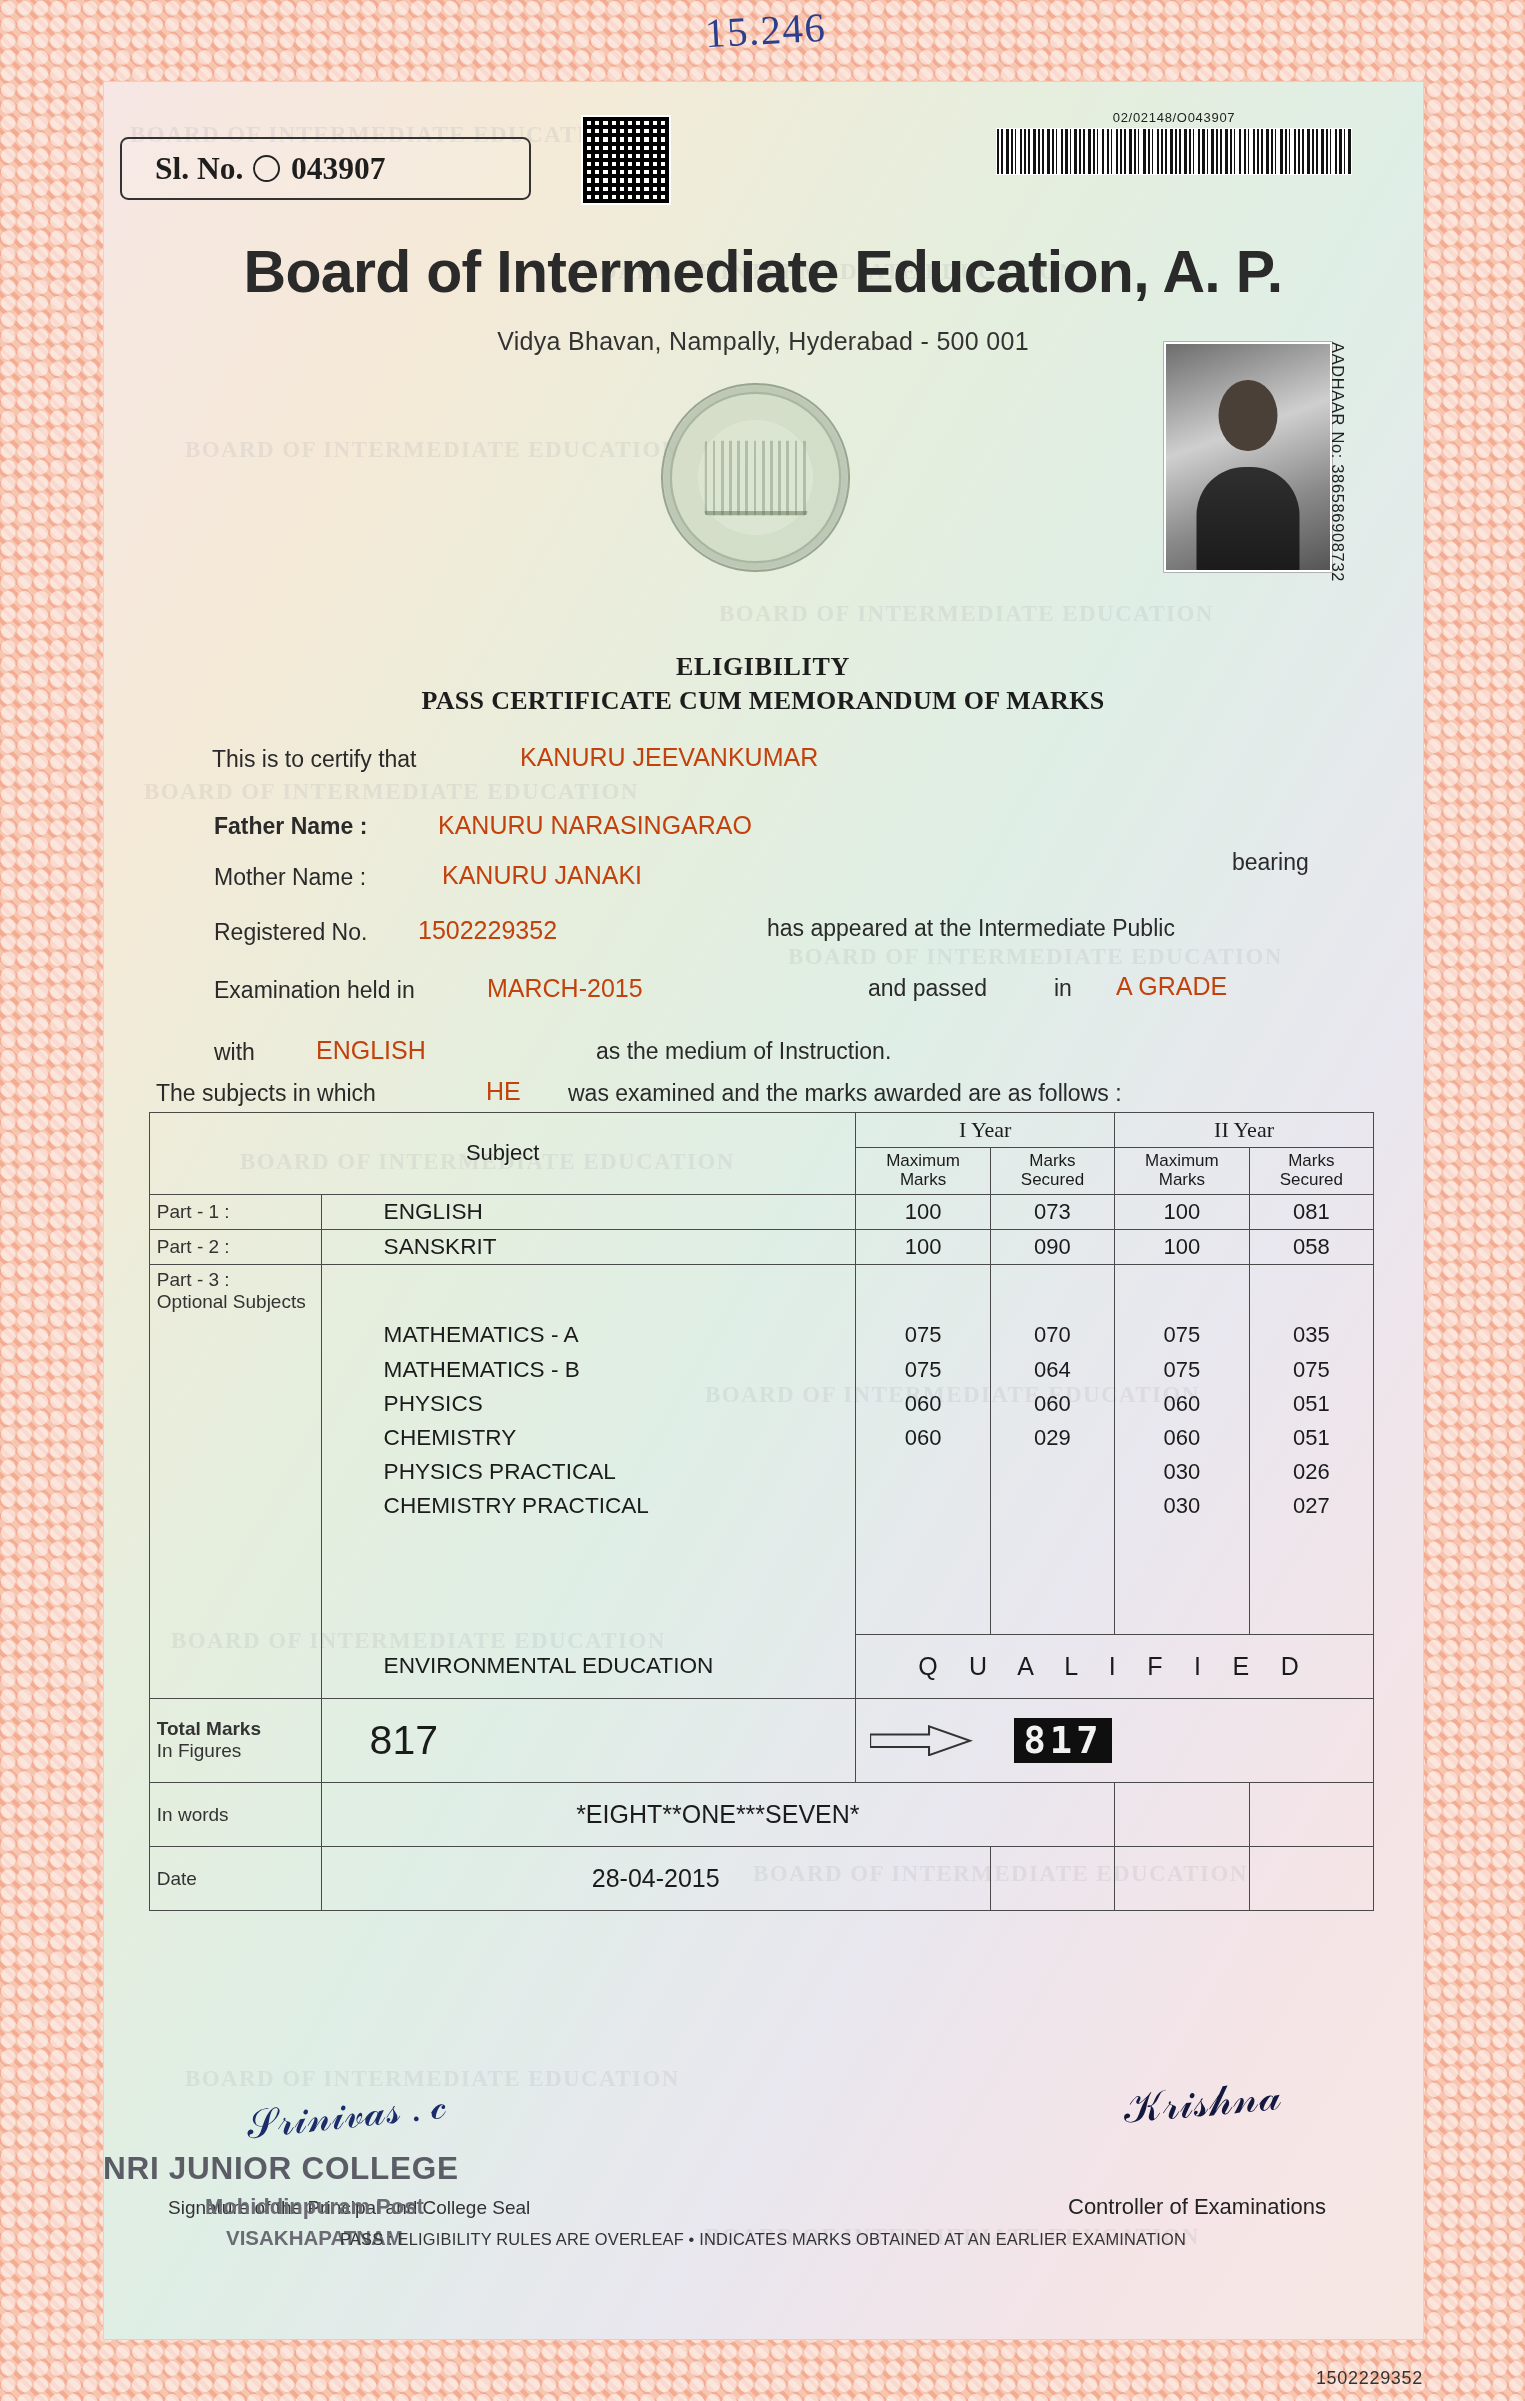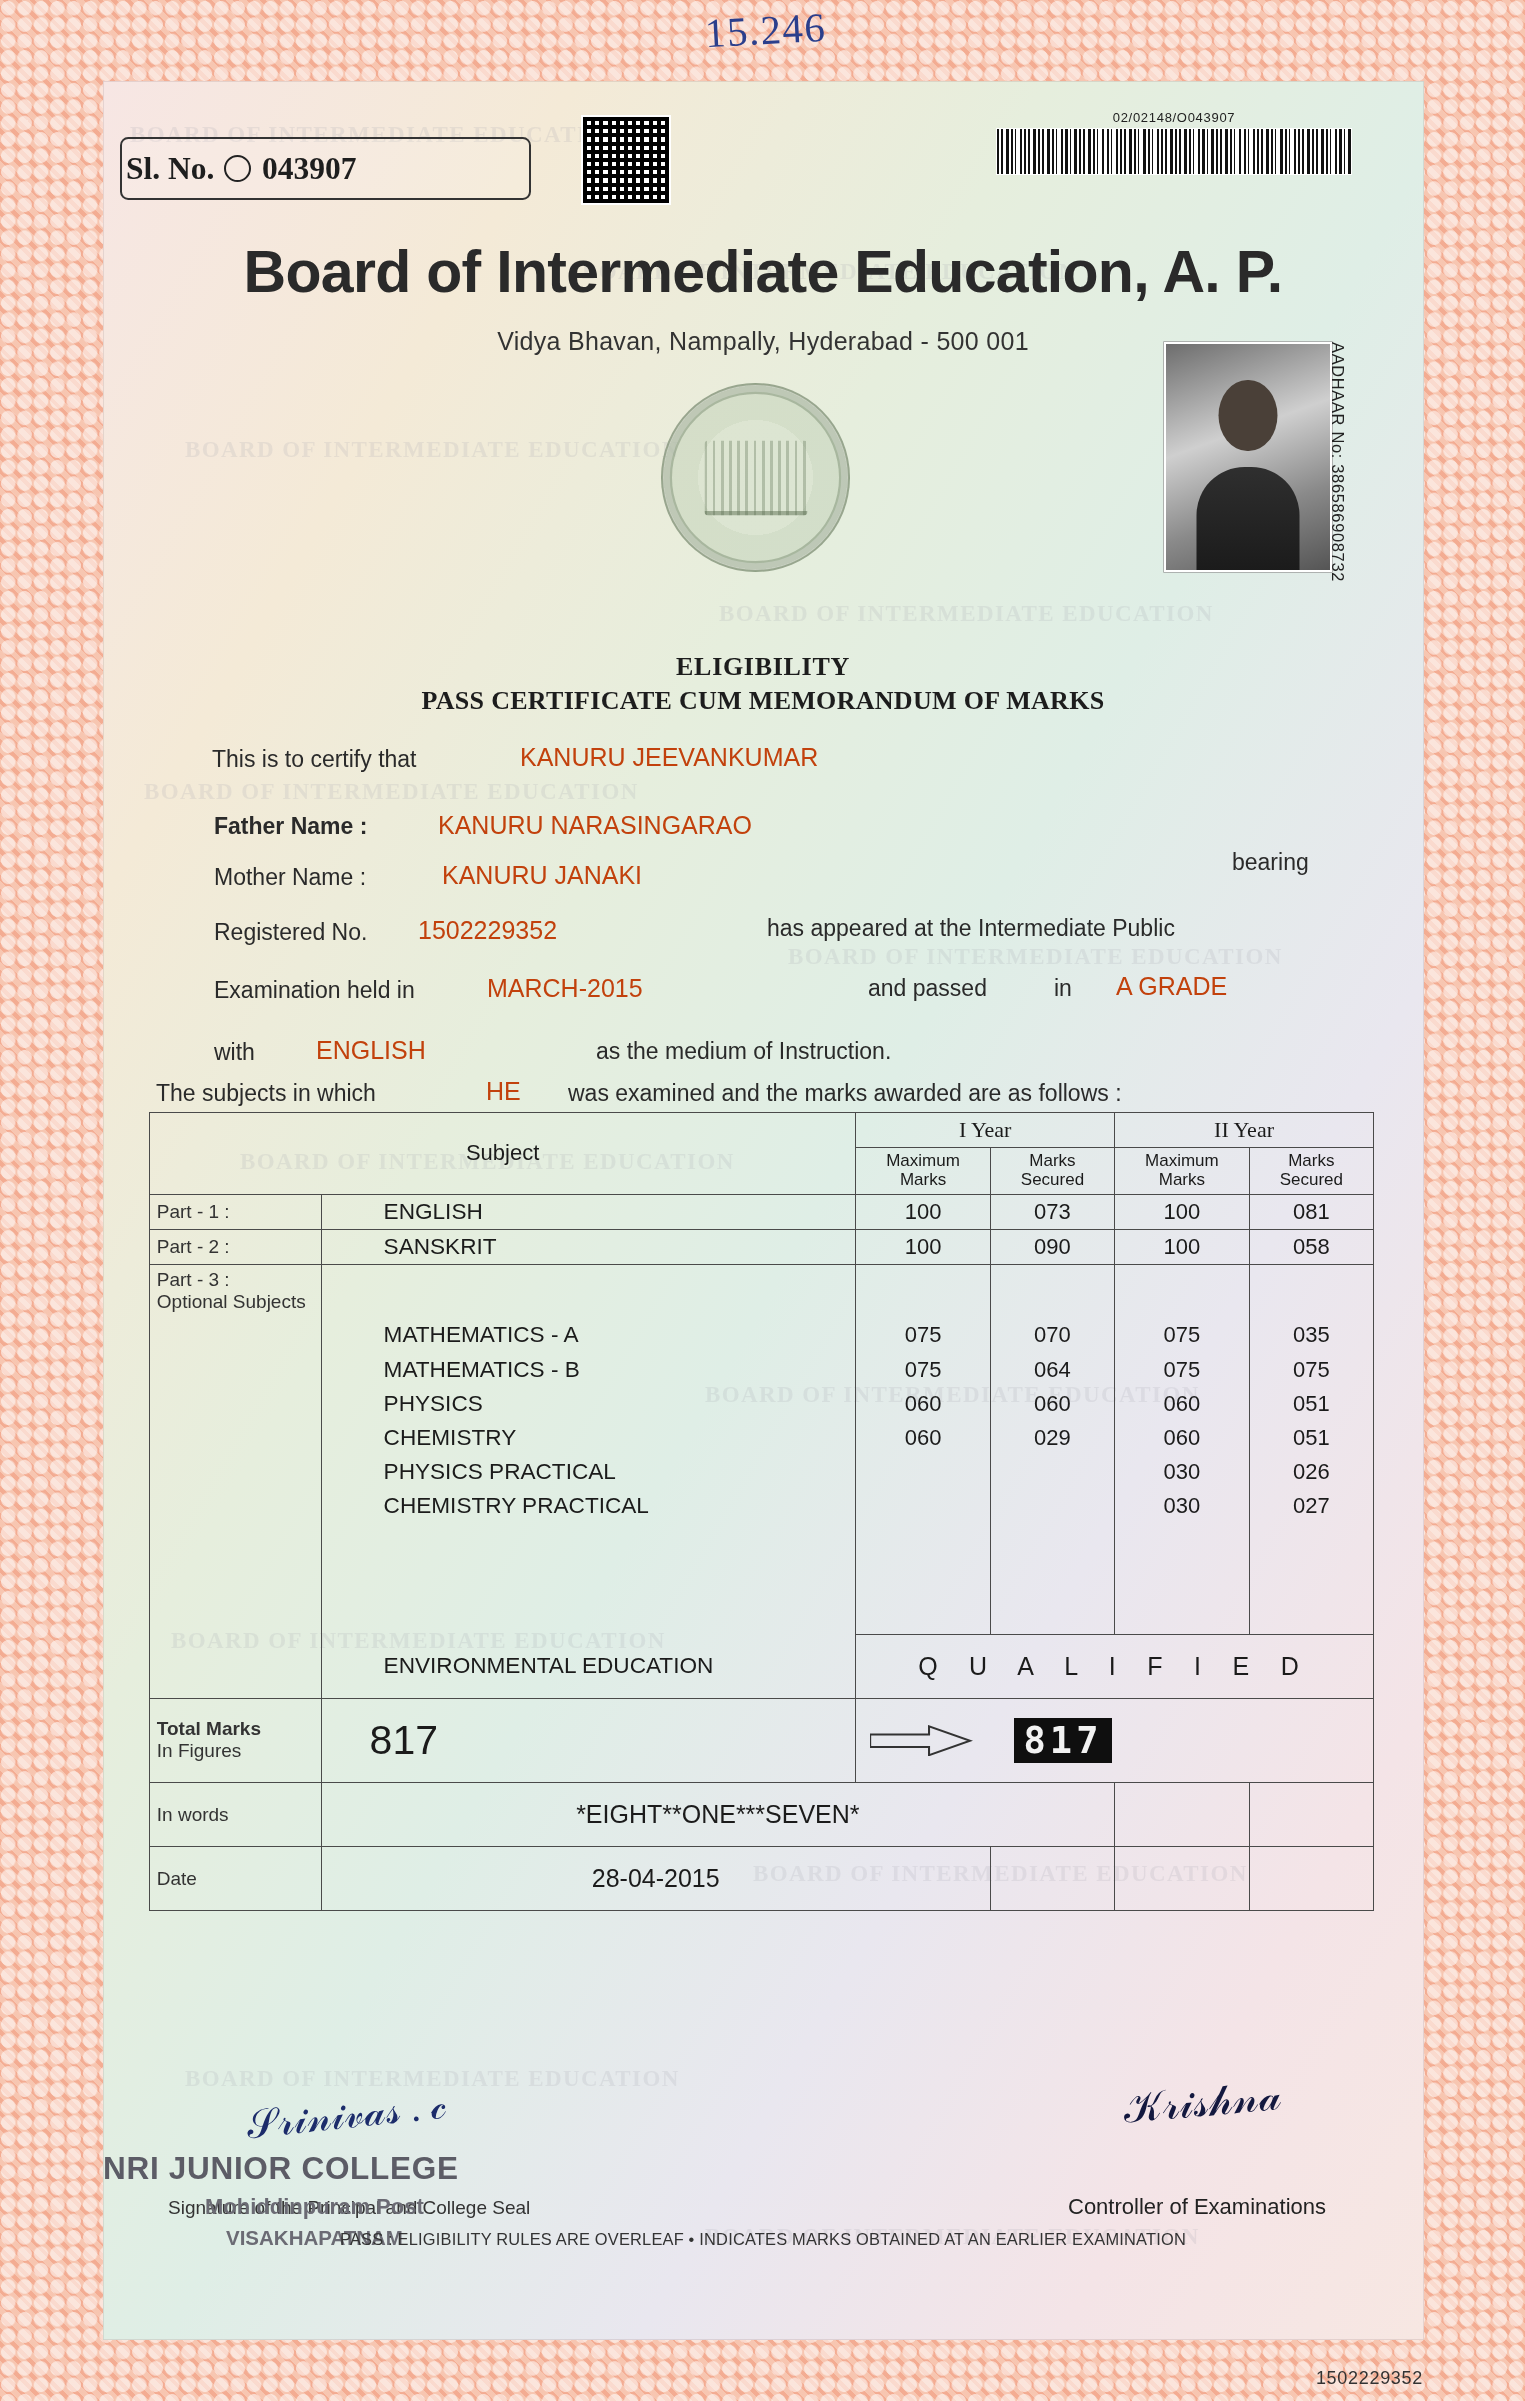--- a/index.html
+++ b/index.html
@@ -52,21 +52,21 @@
     transform:rotate(-3deg);
     letter-spacing:1.4px;
   }
   .slno{
     position:absolute;left:120px;top:137px;
     width:411px;height:63px;
     border:2.1px solid #333;border-radius:8.2px;
     display:flex;align-items:center;
     font-family:"Liberation Serif",serif;
     font-size:31.5px;font-weight:bold;color:#1e1e1e;
-    padding-left:4px;box-sizing:border-box;
+    padding-left:33px;box-sizing:border-box;
     background:rgba(255,255,255,.12);
   }
   .slno .circ{
     display:inline-block;width:23px;height:23px;border:2.1px solid #222;border-radius:50%;
     margin:0 11px 0 9.6px;
   }
   .qr{
     position:absolute;left:581px;top:115px;width:86px;height:86px;
     background:
       repeating-linear-gradient(0deg,#000 0 4.1px,#fff 4.1px 8.2px),

